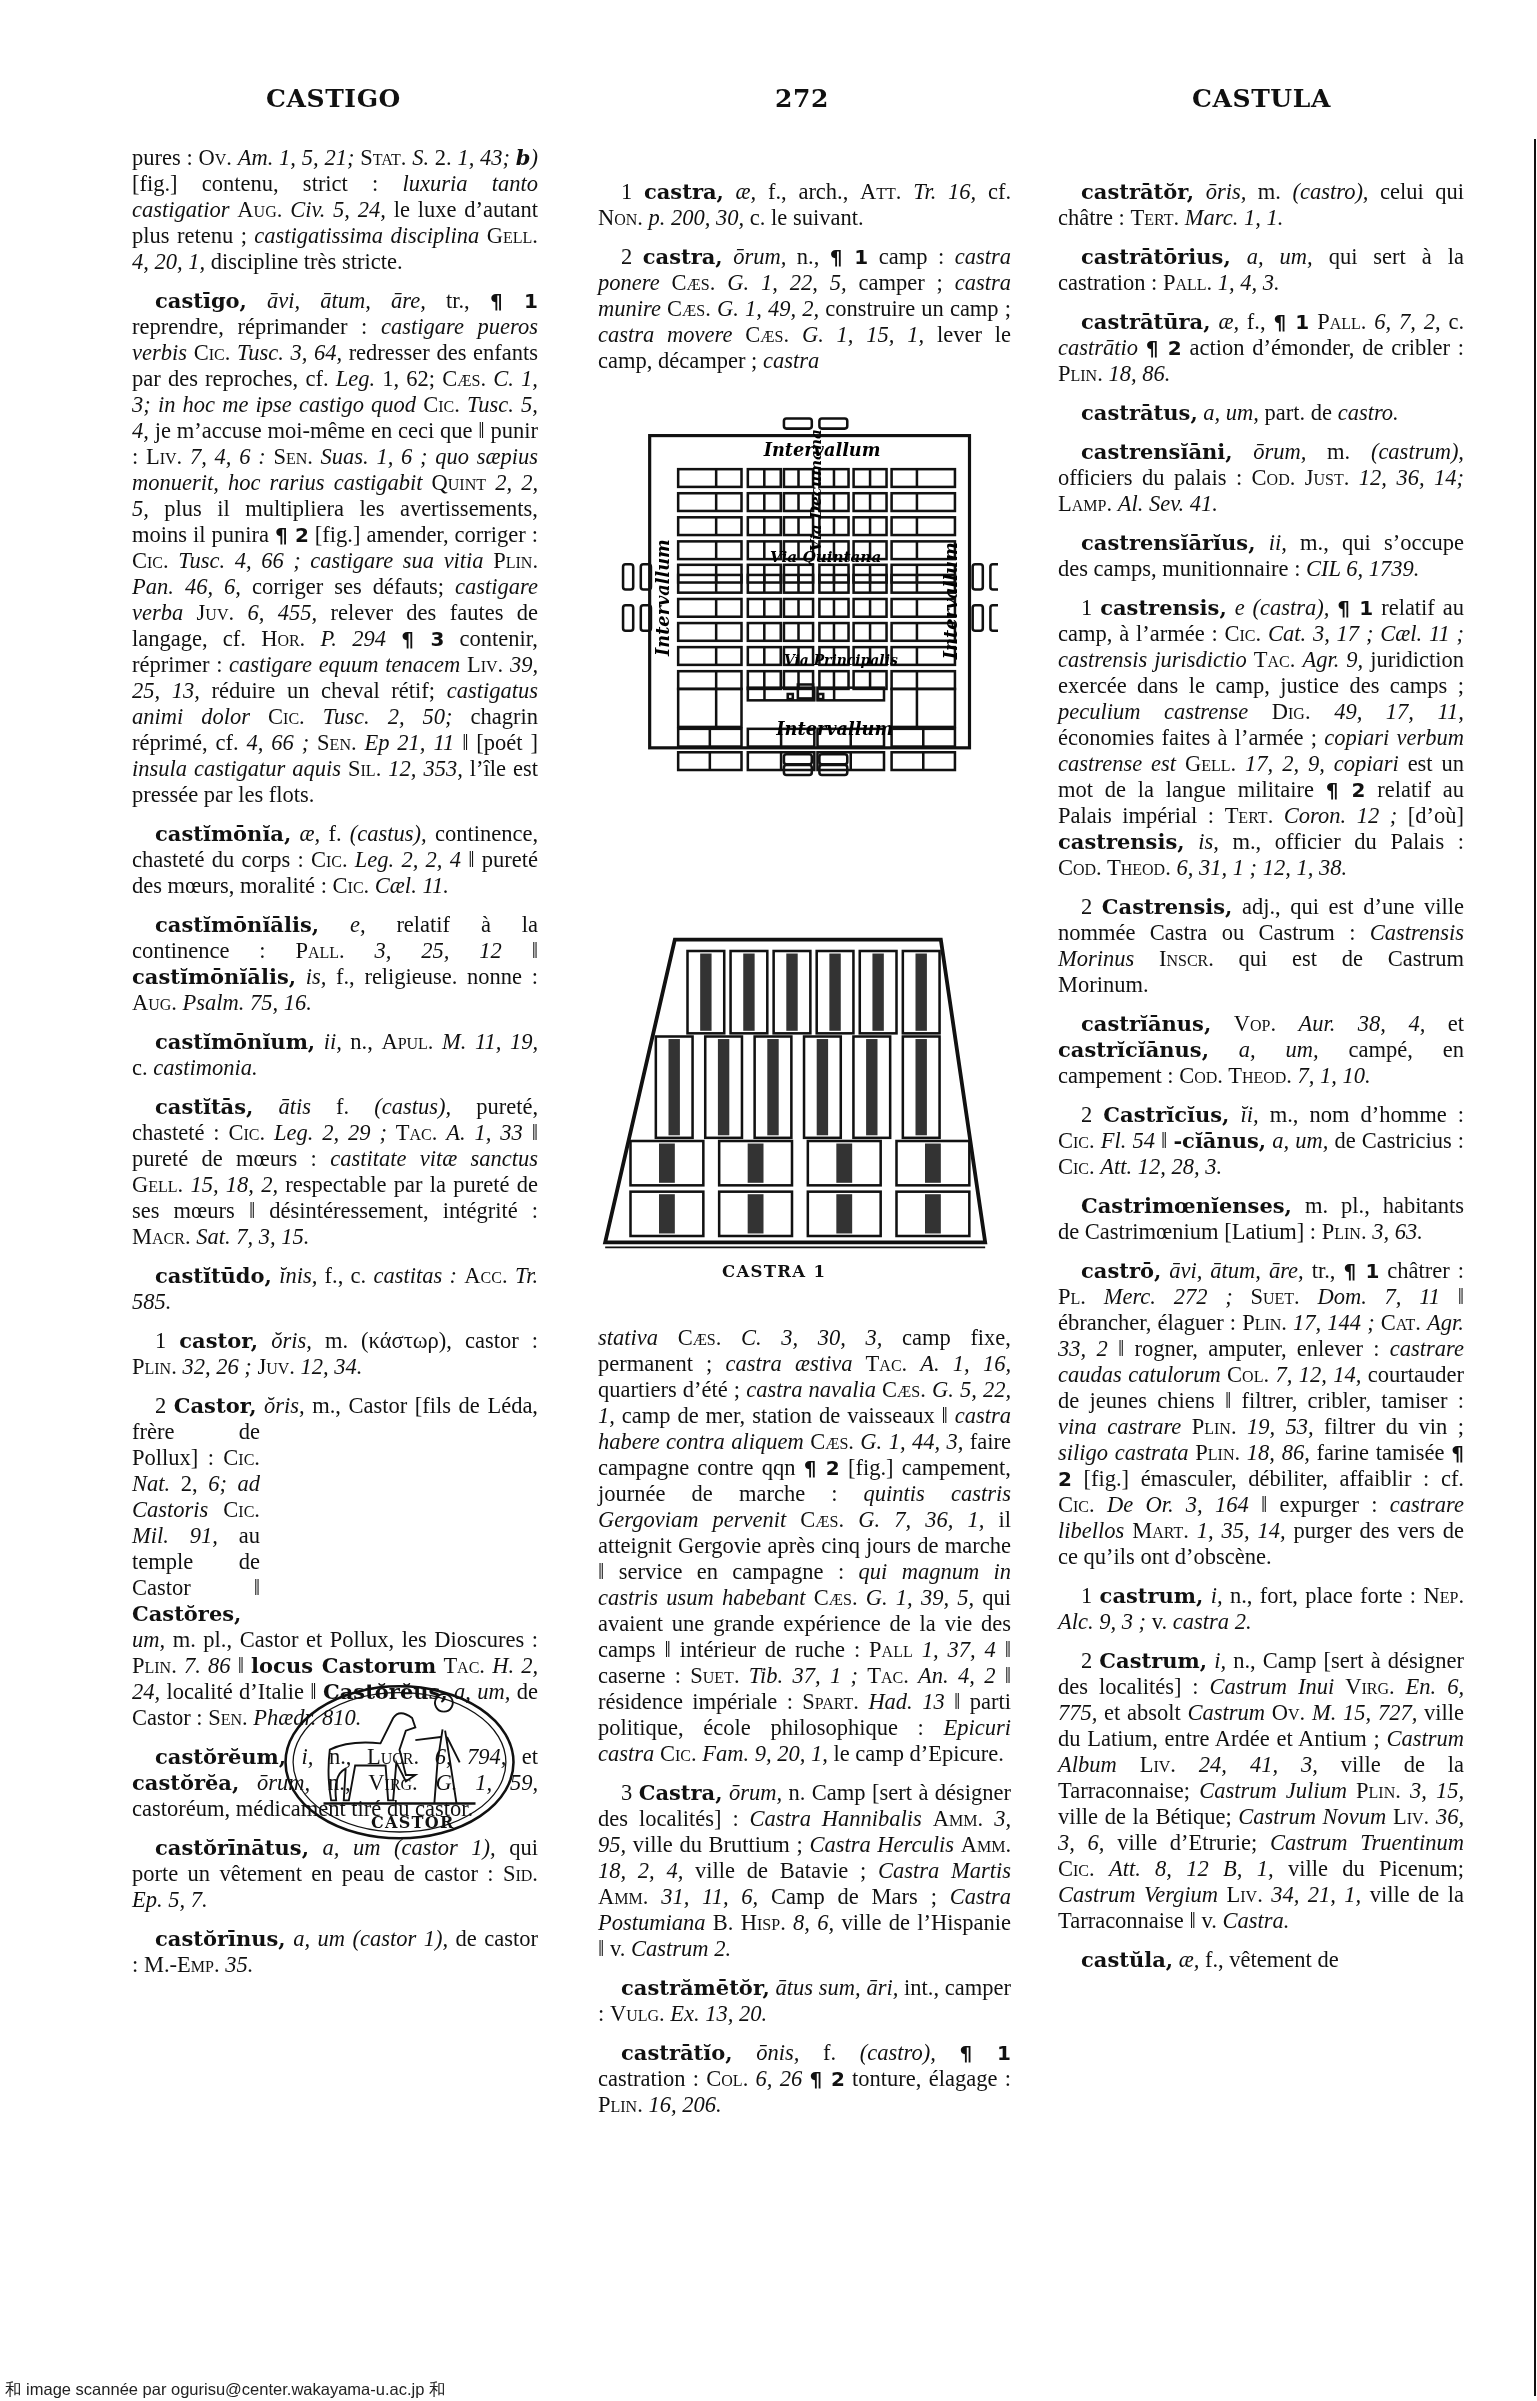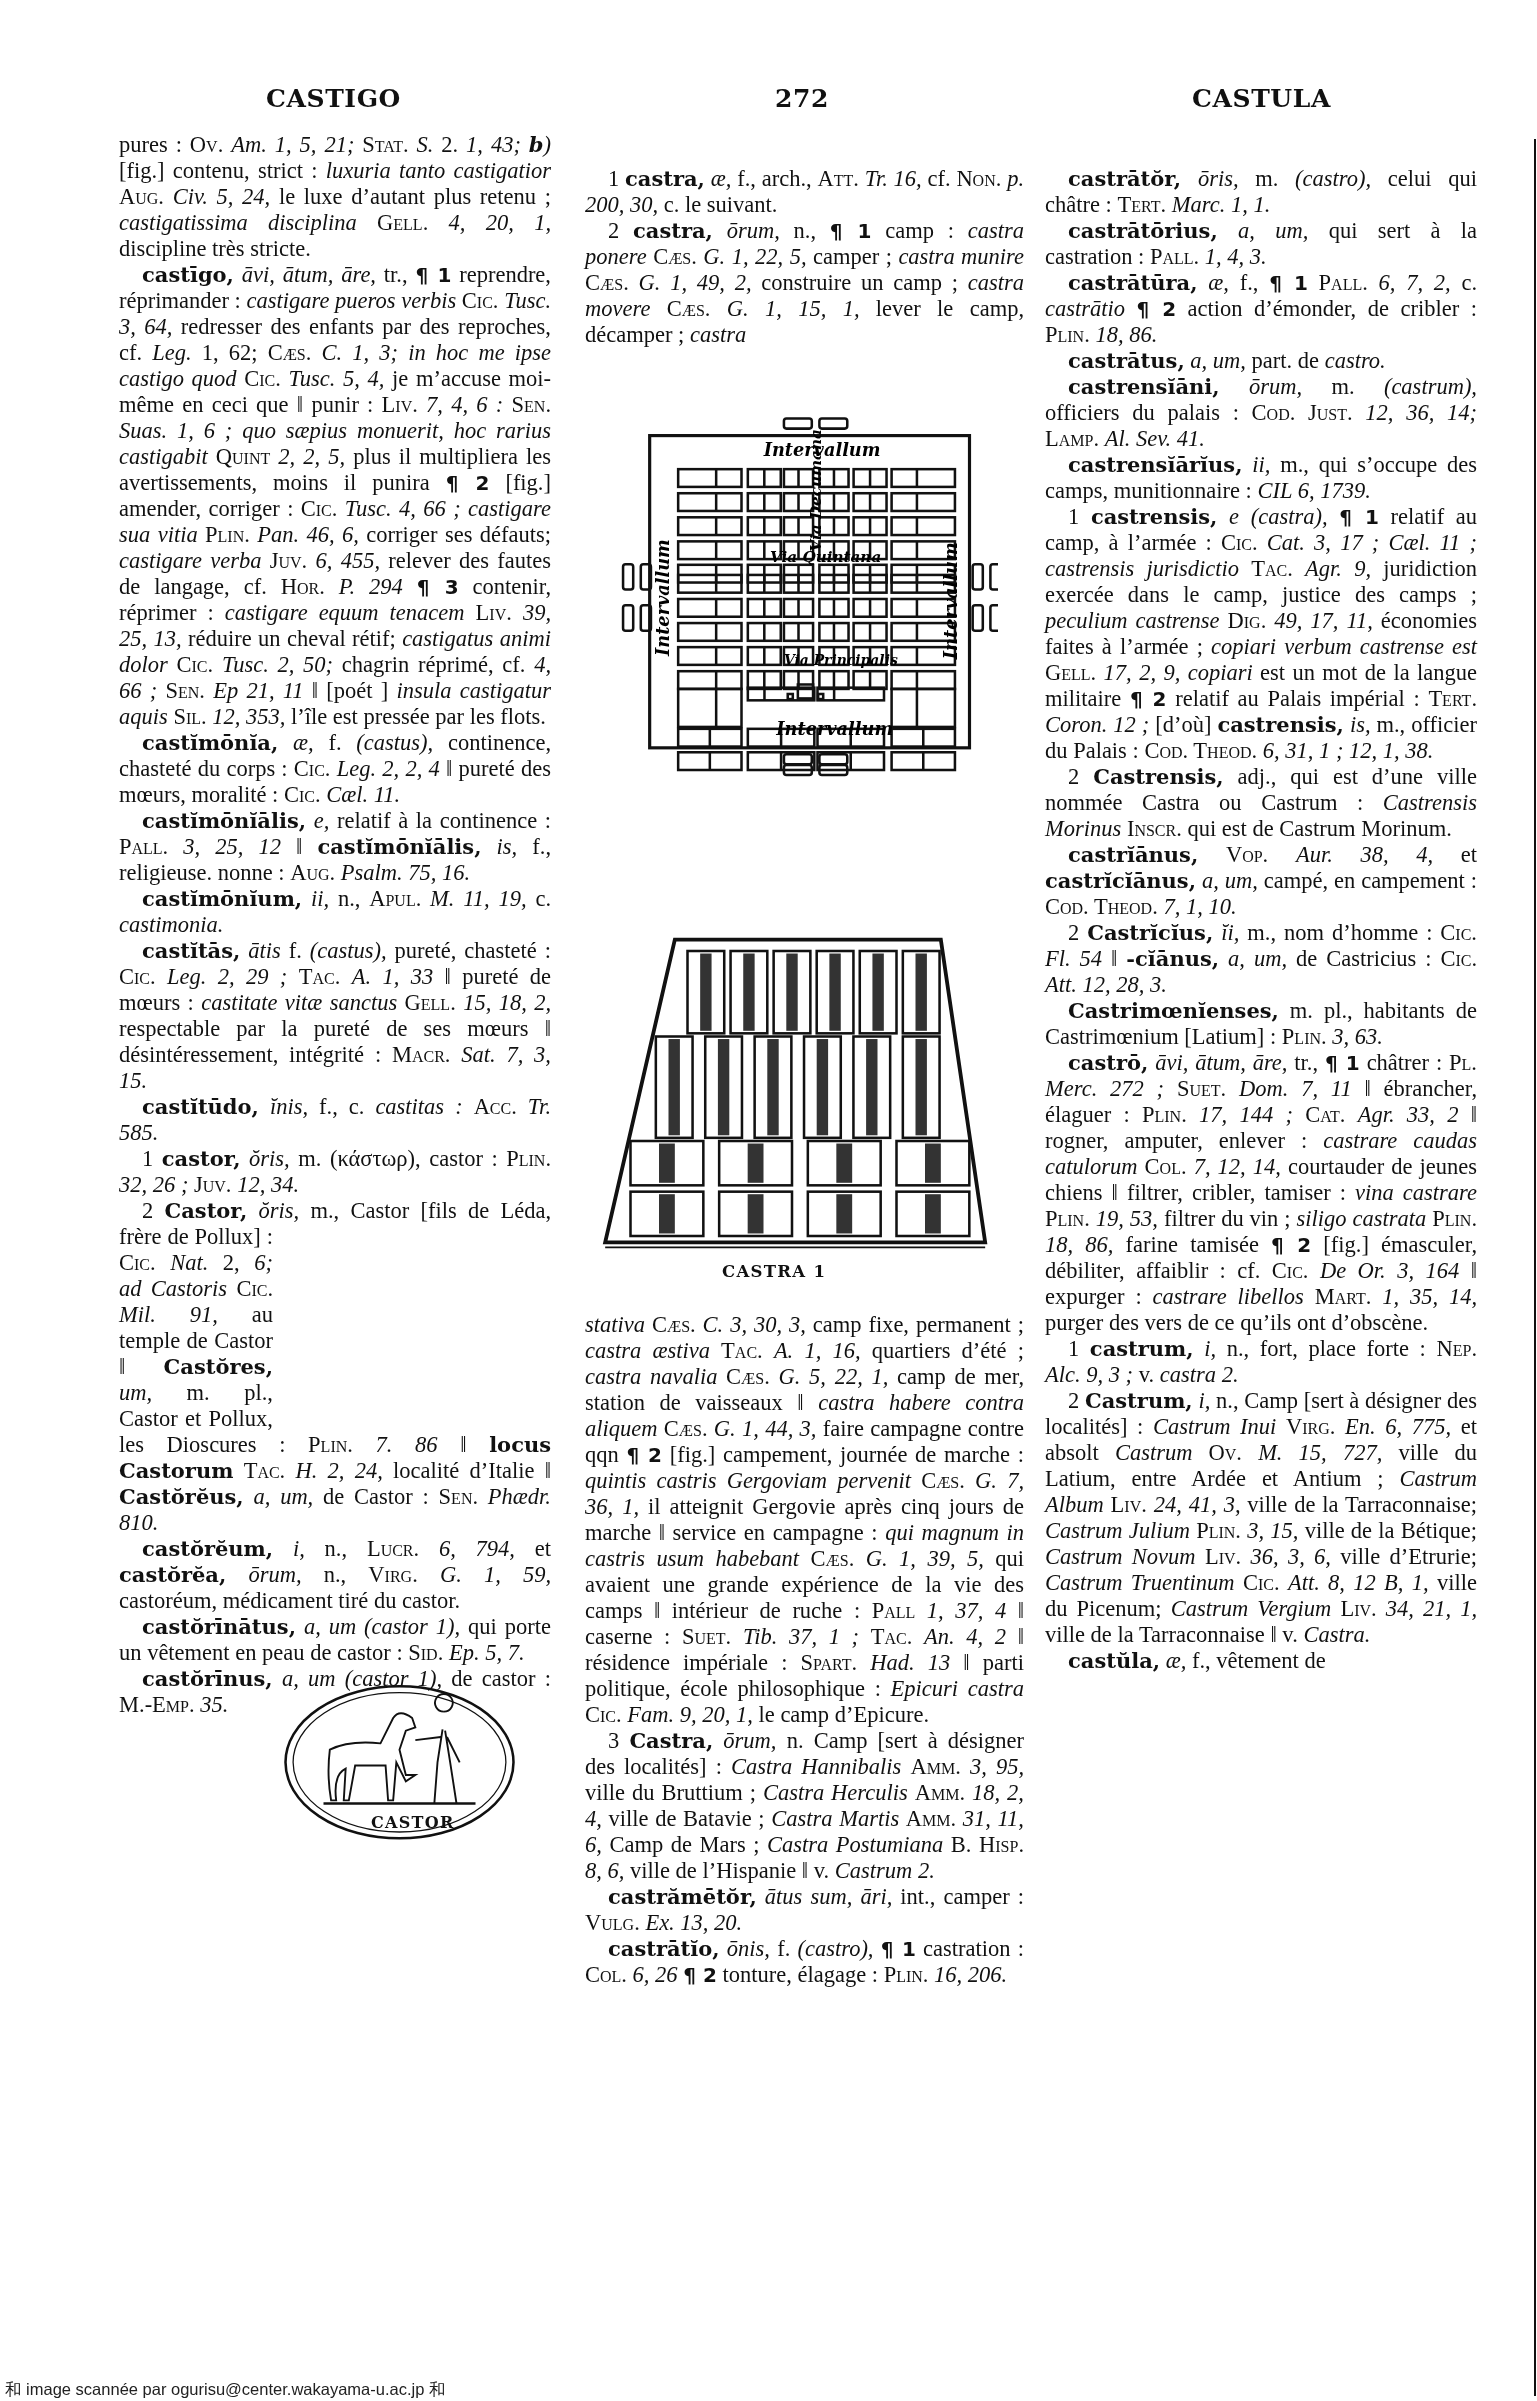--- a/index.html
+++ b/index.html
@@ -6,21 +6,21 @@
   body { width: 1537px; height: 2401px; position: relative; overflow: hidden; color: #111; }
   .page { position: absolute; left: 0; top: 0; width: 1376px; height: 2401px; }
   .running-head { position: absolute; top: 84px; font-family: "DejaVu Serif", serif; font-weight: bold; font-size: 25px; letter-spacing: 0.6px; }
   #head-left { left: 266px; }
   #head-center { left: 775px; }
   #head-right { left: 1192px; }
   .col { position: absolute; font-family: "Liberation Serif", "DejaVu Serif", serif; font-size: 22.5px; line-height: 26px; text-align: justify; hyphens: manual; }
   #col-left { left: 119px; top: 132px; width: 432px; }
   #col-mid { left: 585px; top: 166px; width: 439px; }
   #col-right { left: 1045px; top: 166px; width: 432px; }
-  .entry { margin: 0; text-indent: 23px; }
+  .entry { margin: 13px; text-indent: 23px; }
   .entry.cont { text-indent: 0; }
   .entry b { font-family: "DejaVu Serif", serif; font-weight: bold; font-size: 21px; }
   .sc { font-variant: small-caps; }
   i { font-style: italic; }
   .para { font-family: "DejaVu Sans", sans-serif; font-weight: bold; font-size: 20px; }
   .fig { position: absolute; }
   .caption { position: absolute; font-family: "DejaVu Serif", serif; font-weight: bold; font-size: 16.5px; letter-spacing: 1.3px; }
   #fig-plan { left: 618px; top: 415px; width: 380px; height: 368px; }
   #fig-persp { left: 586px; top: 913px; width: 431px; height: 361px; }
   #cap-castra { left: 722px; top: 1262px; }

